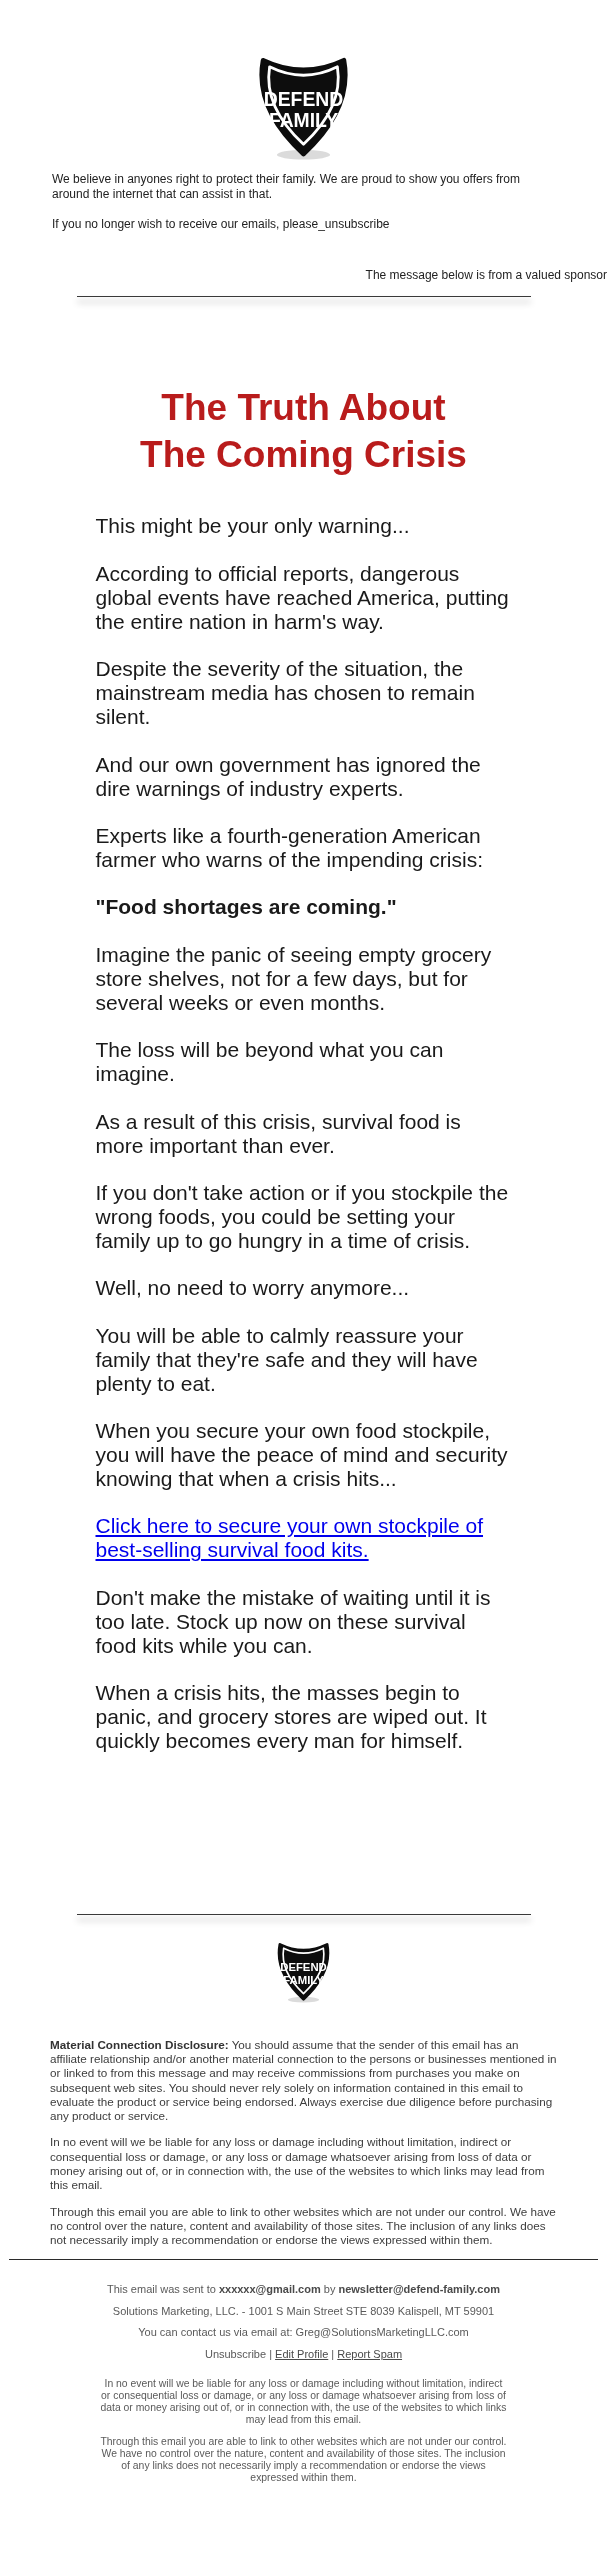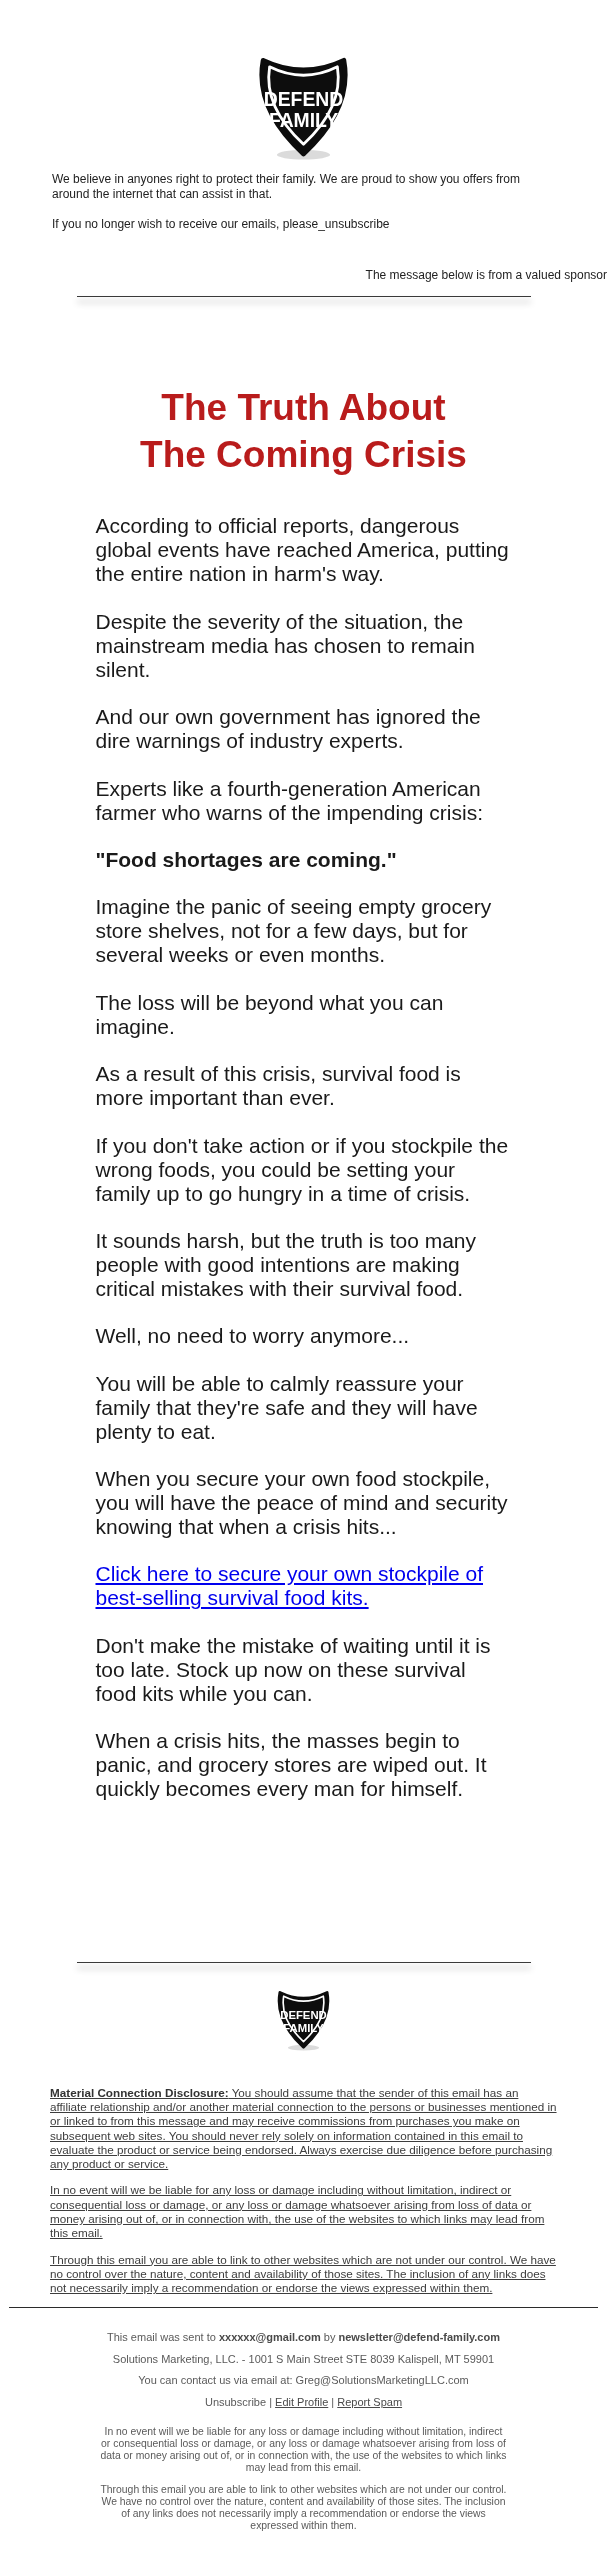--- a/index.html
+++ b/index.html
@@ -23,21 +23,21 @@
   }
   .article{width:416px;margin:0 auto;padding-top:87px;padding-bottom:137px;}
   .article h1{
     font-size:37px;line-height:47px;font-weight:bold;text-align:center;
     margin:0 0 36px;color:#b91c1c;
   }
   .article p{font-size:21px;line-height:24px;margin:0 0 23.4px;color:#1a1a1a;}
   .article p.bold{font-weight:bold;}
   .article p.cta a{color:#0000EE;font-weight:normal;text-decoration:underline;}
   .footer-disclosure{padding:0 50px;margin-top:31px;color:#3d3d3d;}
-  .footer-disclosure p{font-size:11.7px;line-height:14.3px;margin:0 0 12px;text-decoration:underline;}
+  .footer-disclosure p{font-size:11.7px;line-height:14.3px;margin:0 0 12px;}
   .footer-disclosure b{color:#333;}
   .thin-rule{border:none;border-top:0.9px solid #2b2b2b;margin:8.7px 8.7px 0;}
   .contact{width:434px;margin:0 auto;text-align:center;color:#5a5a5a;padding-top:22.6px;}
   .contact p{font-size:11px;line-height:13px;margin:0 0 8.7px;}
   .contact b{color:#4a4a4a;}
   .contact a{color:#4a4a4a;text-decoration:underline;}
   .contact .sep{color:#5a5a5a;}
   .fineprint{width:408px;margin:17.3px auto 0;text-align:center;color:#5a5a5a;}
   .fineprint p{font-size:10.4px;line-height:12px;margin:0 0 9.5px;}
 </style>
@@ -67,30 +67,30 @@
     <p class="unsub"><span>If you no longer wish to receive our emails, please_</span><a href="#" style="text-decoration:none;">unsubscribe</a></p>
   </div>
 
   <p class="sponsor">The message below is from a valued sponsor</p>
 
   <div class="hr-shadow"></div>
 
   <div class="article">
     <h1><span>The Truth About</span><br><span>The Coming Crisis</span></h1>
 
+    <p>This might be your only warning...</p>
     <p>According to official reports, dangerous global events have reached America, putting the entire nation in harm's way.</p>
     <p>Despite the severity of the situation, the mainstream media has chosen to remain silent.</p>
     <p>And our own government has ignored the dire warnings of industry experts.</p>
     <p>Experts like a fourth-generation American farmer who warns of the impending crisis:</p>
     <p class="bold">"Food shortages are coming."</p>
     <p>Imagine the panic of seeing empty grocery store shelves, not for a few days, but for several weeks or even months.</p>
     <p>The loss will be beyond what you can imagine.</p>
     <p>As a result of this crisis, survival food is more important than ever.</p>
     <p>If you don't take action or if you stockpile the wrong foods, you could be setting your family up to go hungry in a time of crisis.</p>
-    <p>It sounds harsh, but the truth is too many people with good intentions are making critical mistakes with their survival food.</p>
     <p>Well, no need to worry anymore...</p>
     <p>You will be able to calmly reassure your family that they're safe and they will have plenty to eat.</p>
     <p>When you secure your own food stockpile, you will have the peace of mind and security knowing that when a crisis hits...</p>
     <p class="cta"><a href="#">Click here to secure your own stockpile of best-selling survival food kits.</a></p>
     <p>Don't make the mistake of waiting until it is too late. Stock up now on these survival food kits while you can.</p>
     <p>When a crisis hits, the masses begin to panic, and grocery stores are wiped out. It quickly becomes every man for himself.</p>
   </div>
 
   <div class="hr-shadow"></div>
 

